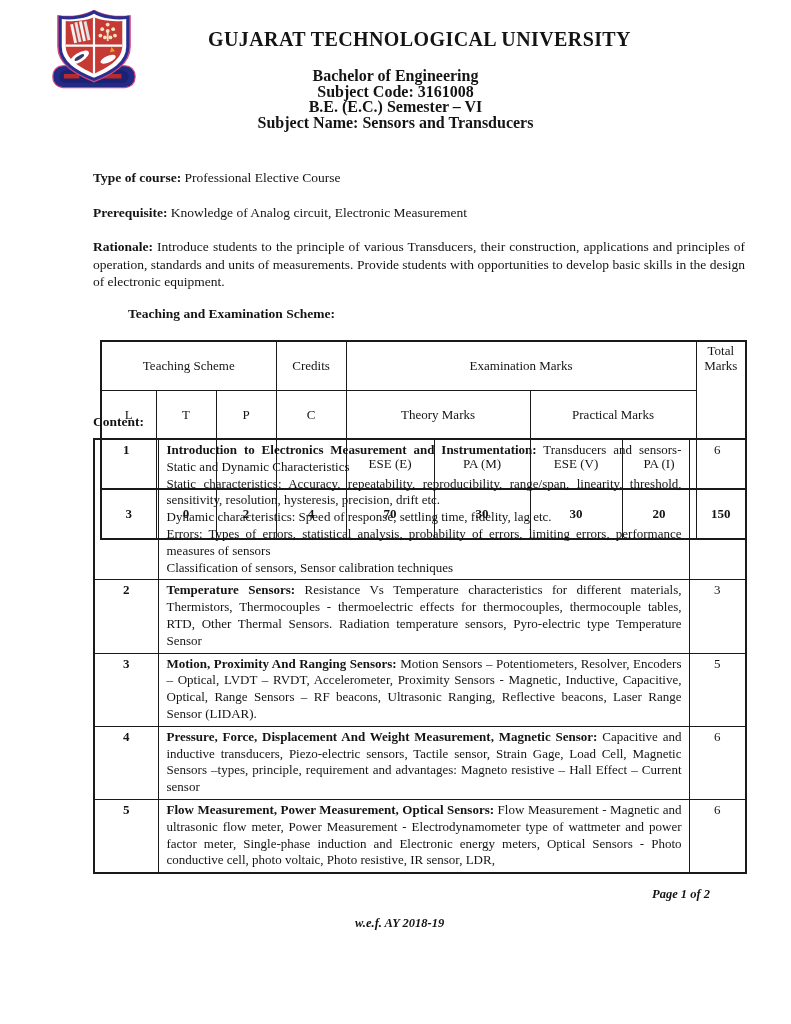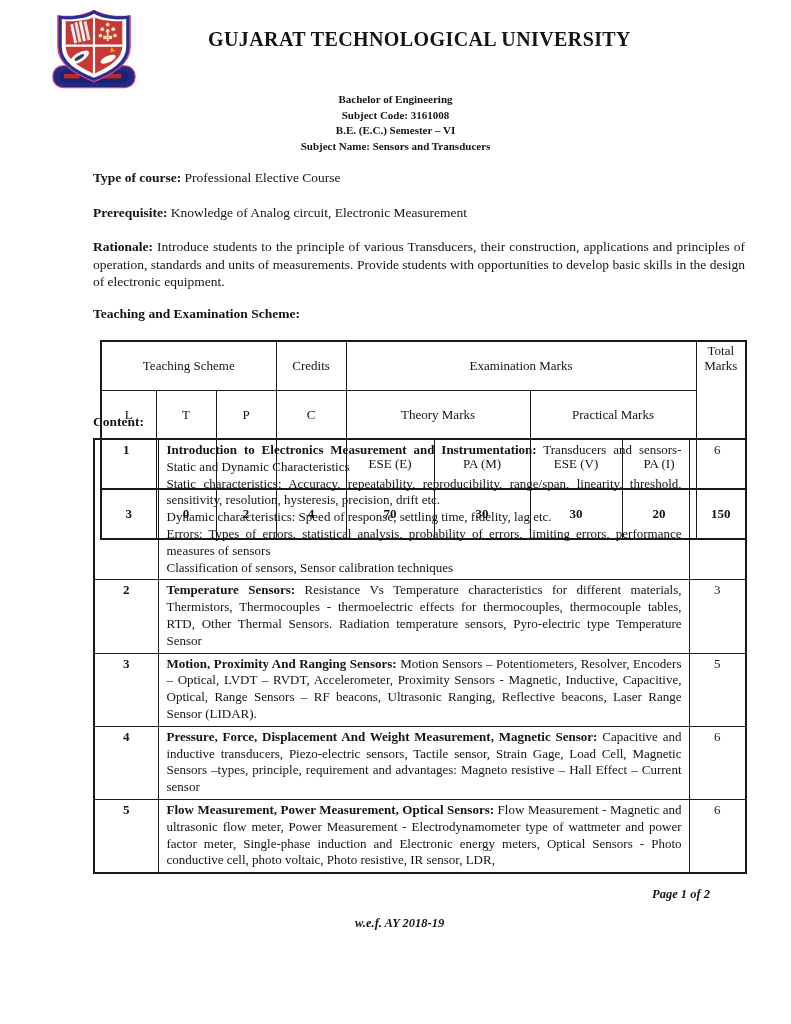--- a/index.html
+++ b/index.html
@@ -6,31 +6,31 @@
   .page{
     position:relative;width:791px;height:1024px;margin:0 auto;background:#ffffff;
     font-family:"Liberation Serif","DejaVu Serif",serif;color:#141414;overflow:hidden;
   }
   .logo{position:absolute;left:48px;top:10px;width:92px;height:84px;}
   .uni-title{
     position:absolute;top:28px;left:0;width:100%;text-align:center;
     font-size:20px;font-weight:bold;letter-spacing:.4px;padding-left:24px;
   }
   .subhead{
-    position:absolute;top:92px;left:0;width:100%;text-align:center;
-    font-size:11px;font-weight:bold;line-height:15.7px;
+    position:absolute;top:68px;left:0;width:100%;text-align:center;
+    font-size:16px;font-weight:bold;line-height:15.7px;
   }
   .meta-line{position:absolute;left:93px;width:652px;font-size:13.5px;}
   .meta-label{font-weight:bold;}
   .type-line{top:170px;}
   .prereq-line{top:205px;}
   .rationale{position:absolute;left:93px;top:238px;width:652px;font-size:13.5px;
     line-height:17.6px;text-align:justify;}
   .section-heading{position:absolute;left:93px;font-size:13.5px;font-weight:bold;}
-  .teach-heading{top:306px;}
+  .teach-heading{top:306px;margin-left:35px;}
   .content-heading{top:414px;}
 
   table{border-collapse:collapse;table-layout:fixed;}
   td,th{border:1px solid #1a1a1a;font-size:13px;padding:16px 3px;overflow:hidden;}
 
   .teach-table{position:absolute;left:100px;top:340px;width:645px;}
   .teach-table td{text-align:center;height:16px;line-height:16px;}
   .teach-table{border:2px solid #1a1a1a;}
   .teach-table .vals td{font-weight:bold;border-top:2px solid #1a1a1a;}
   .teach-table .total-cell{vertical-align:top;line-height:15px;padding-top:1px;}

